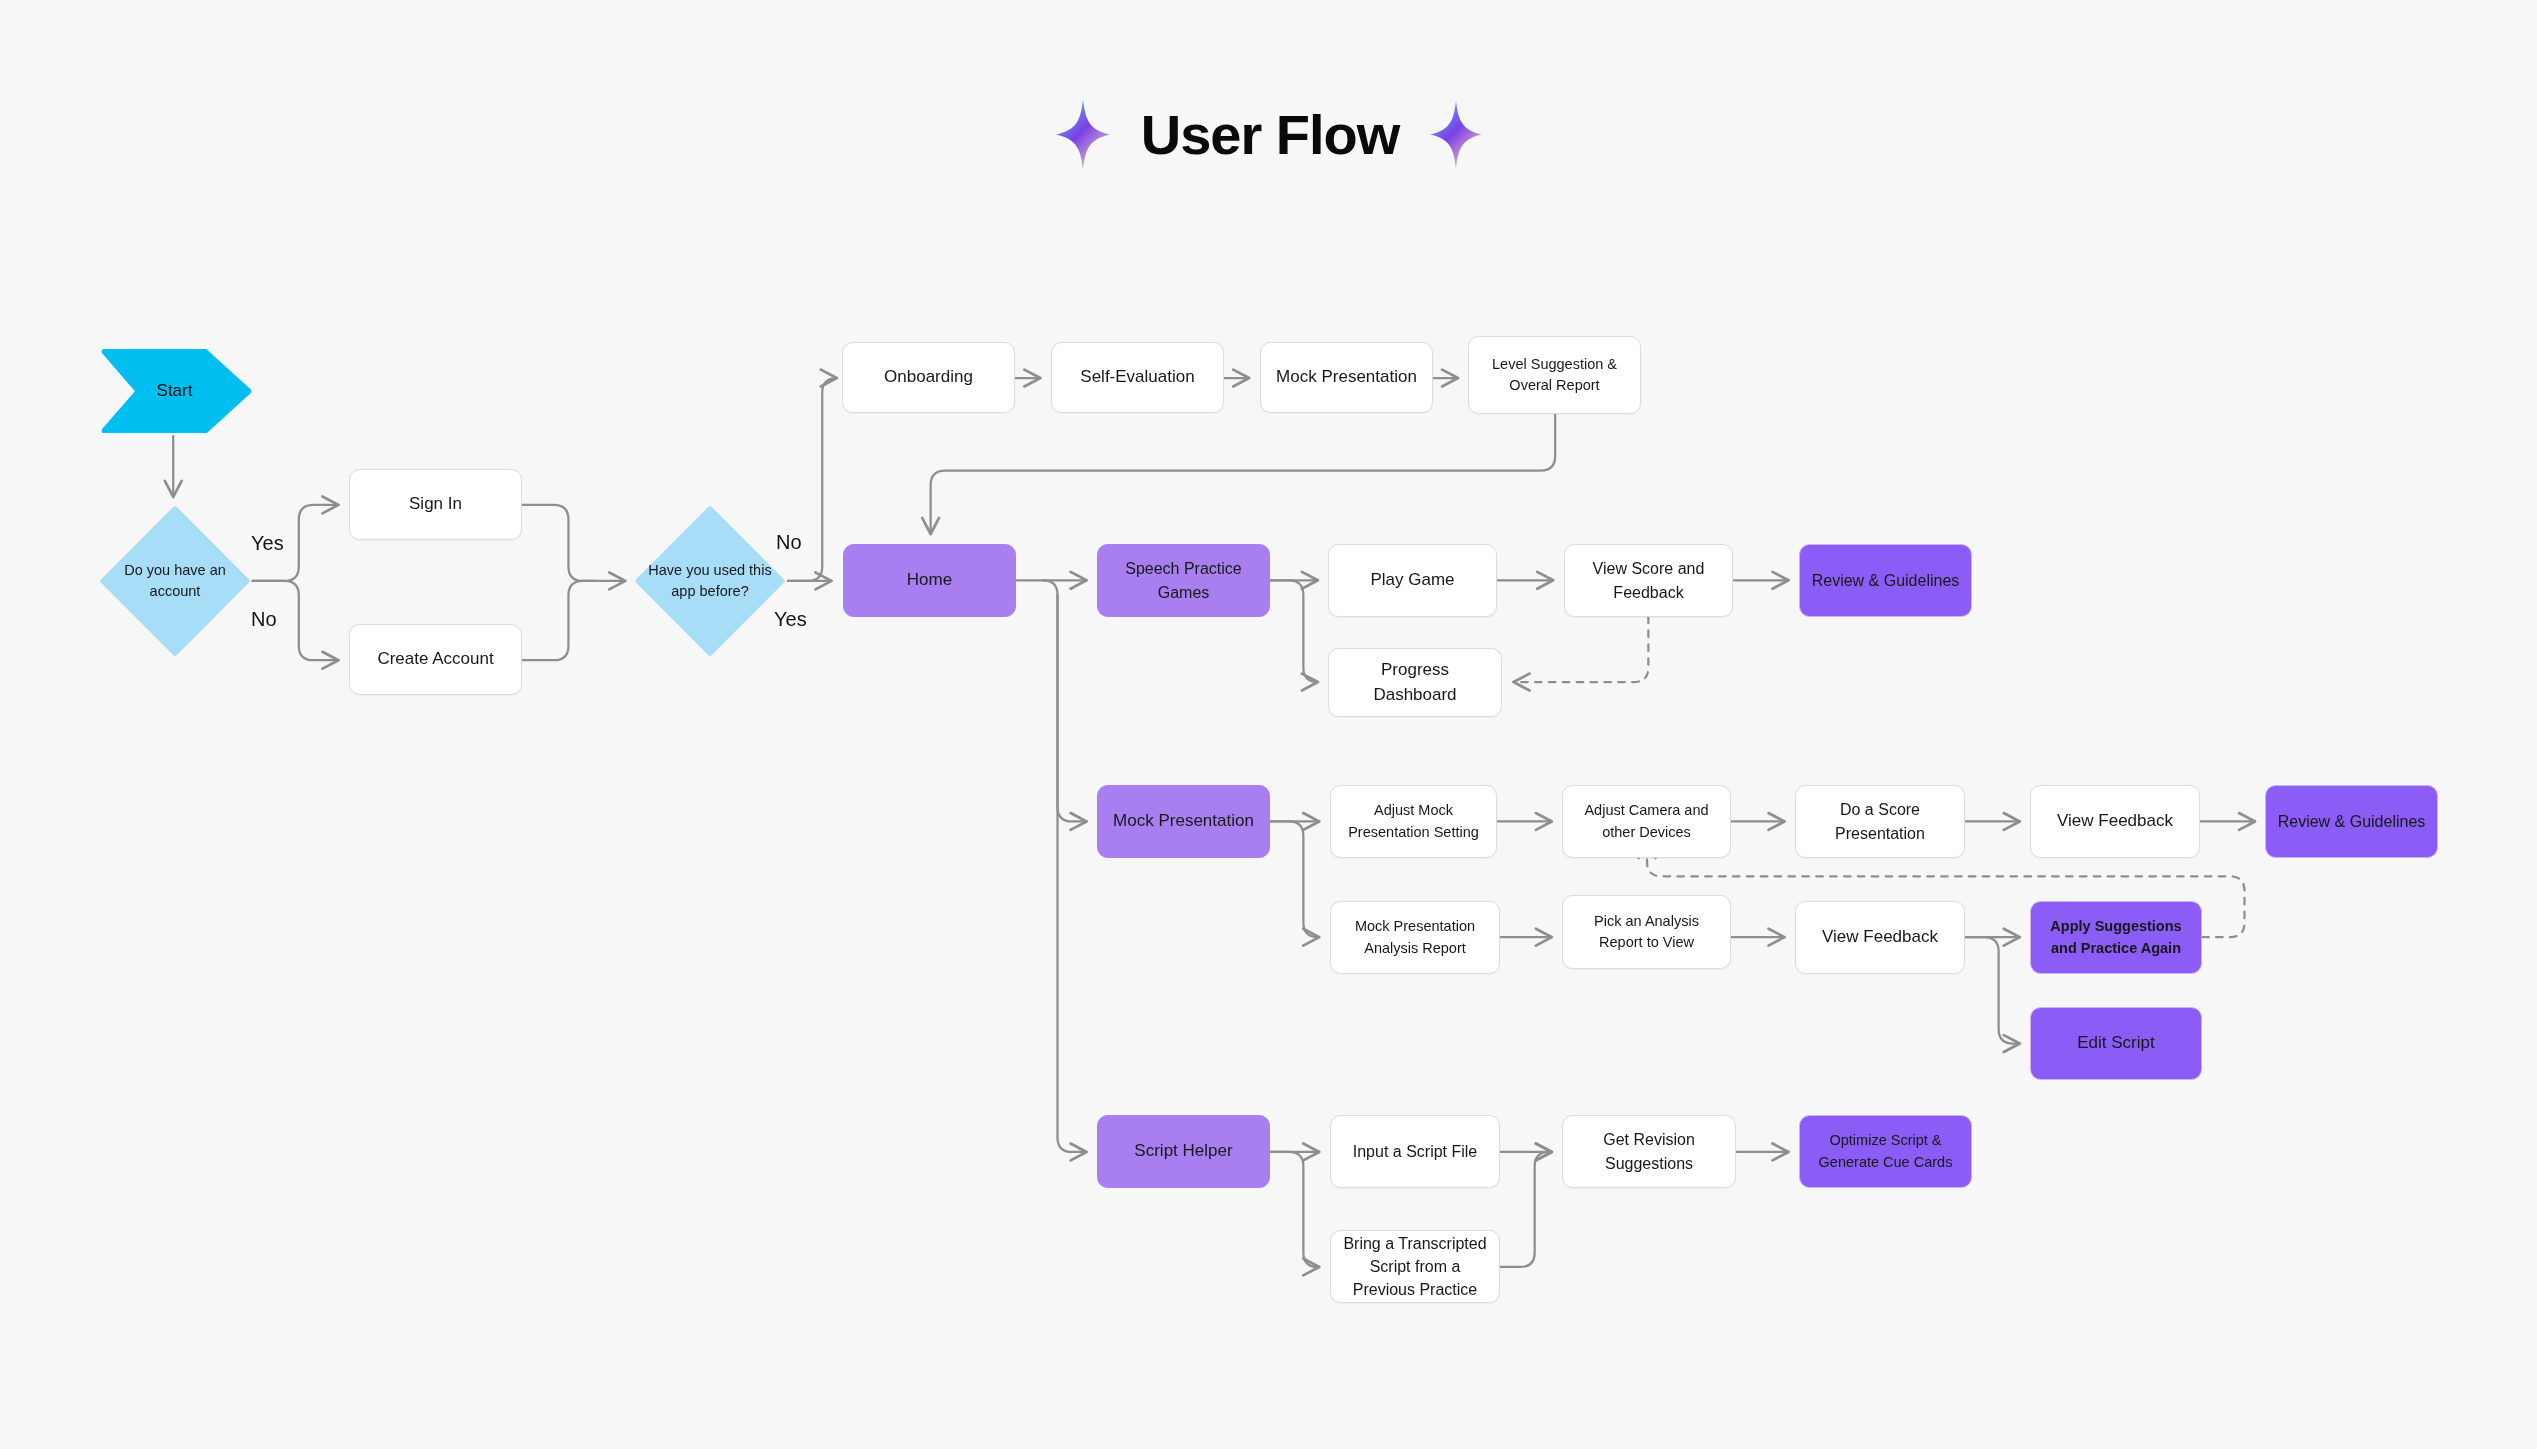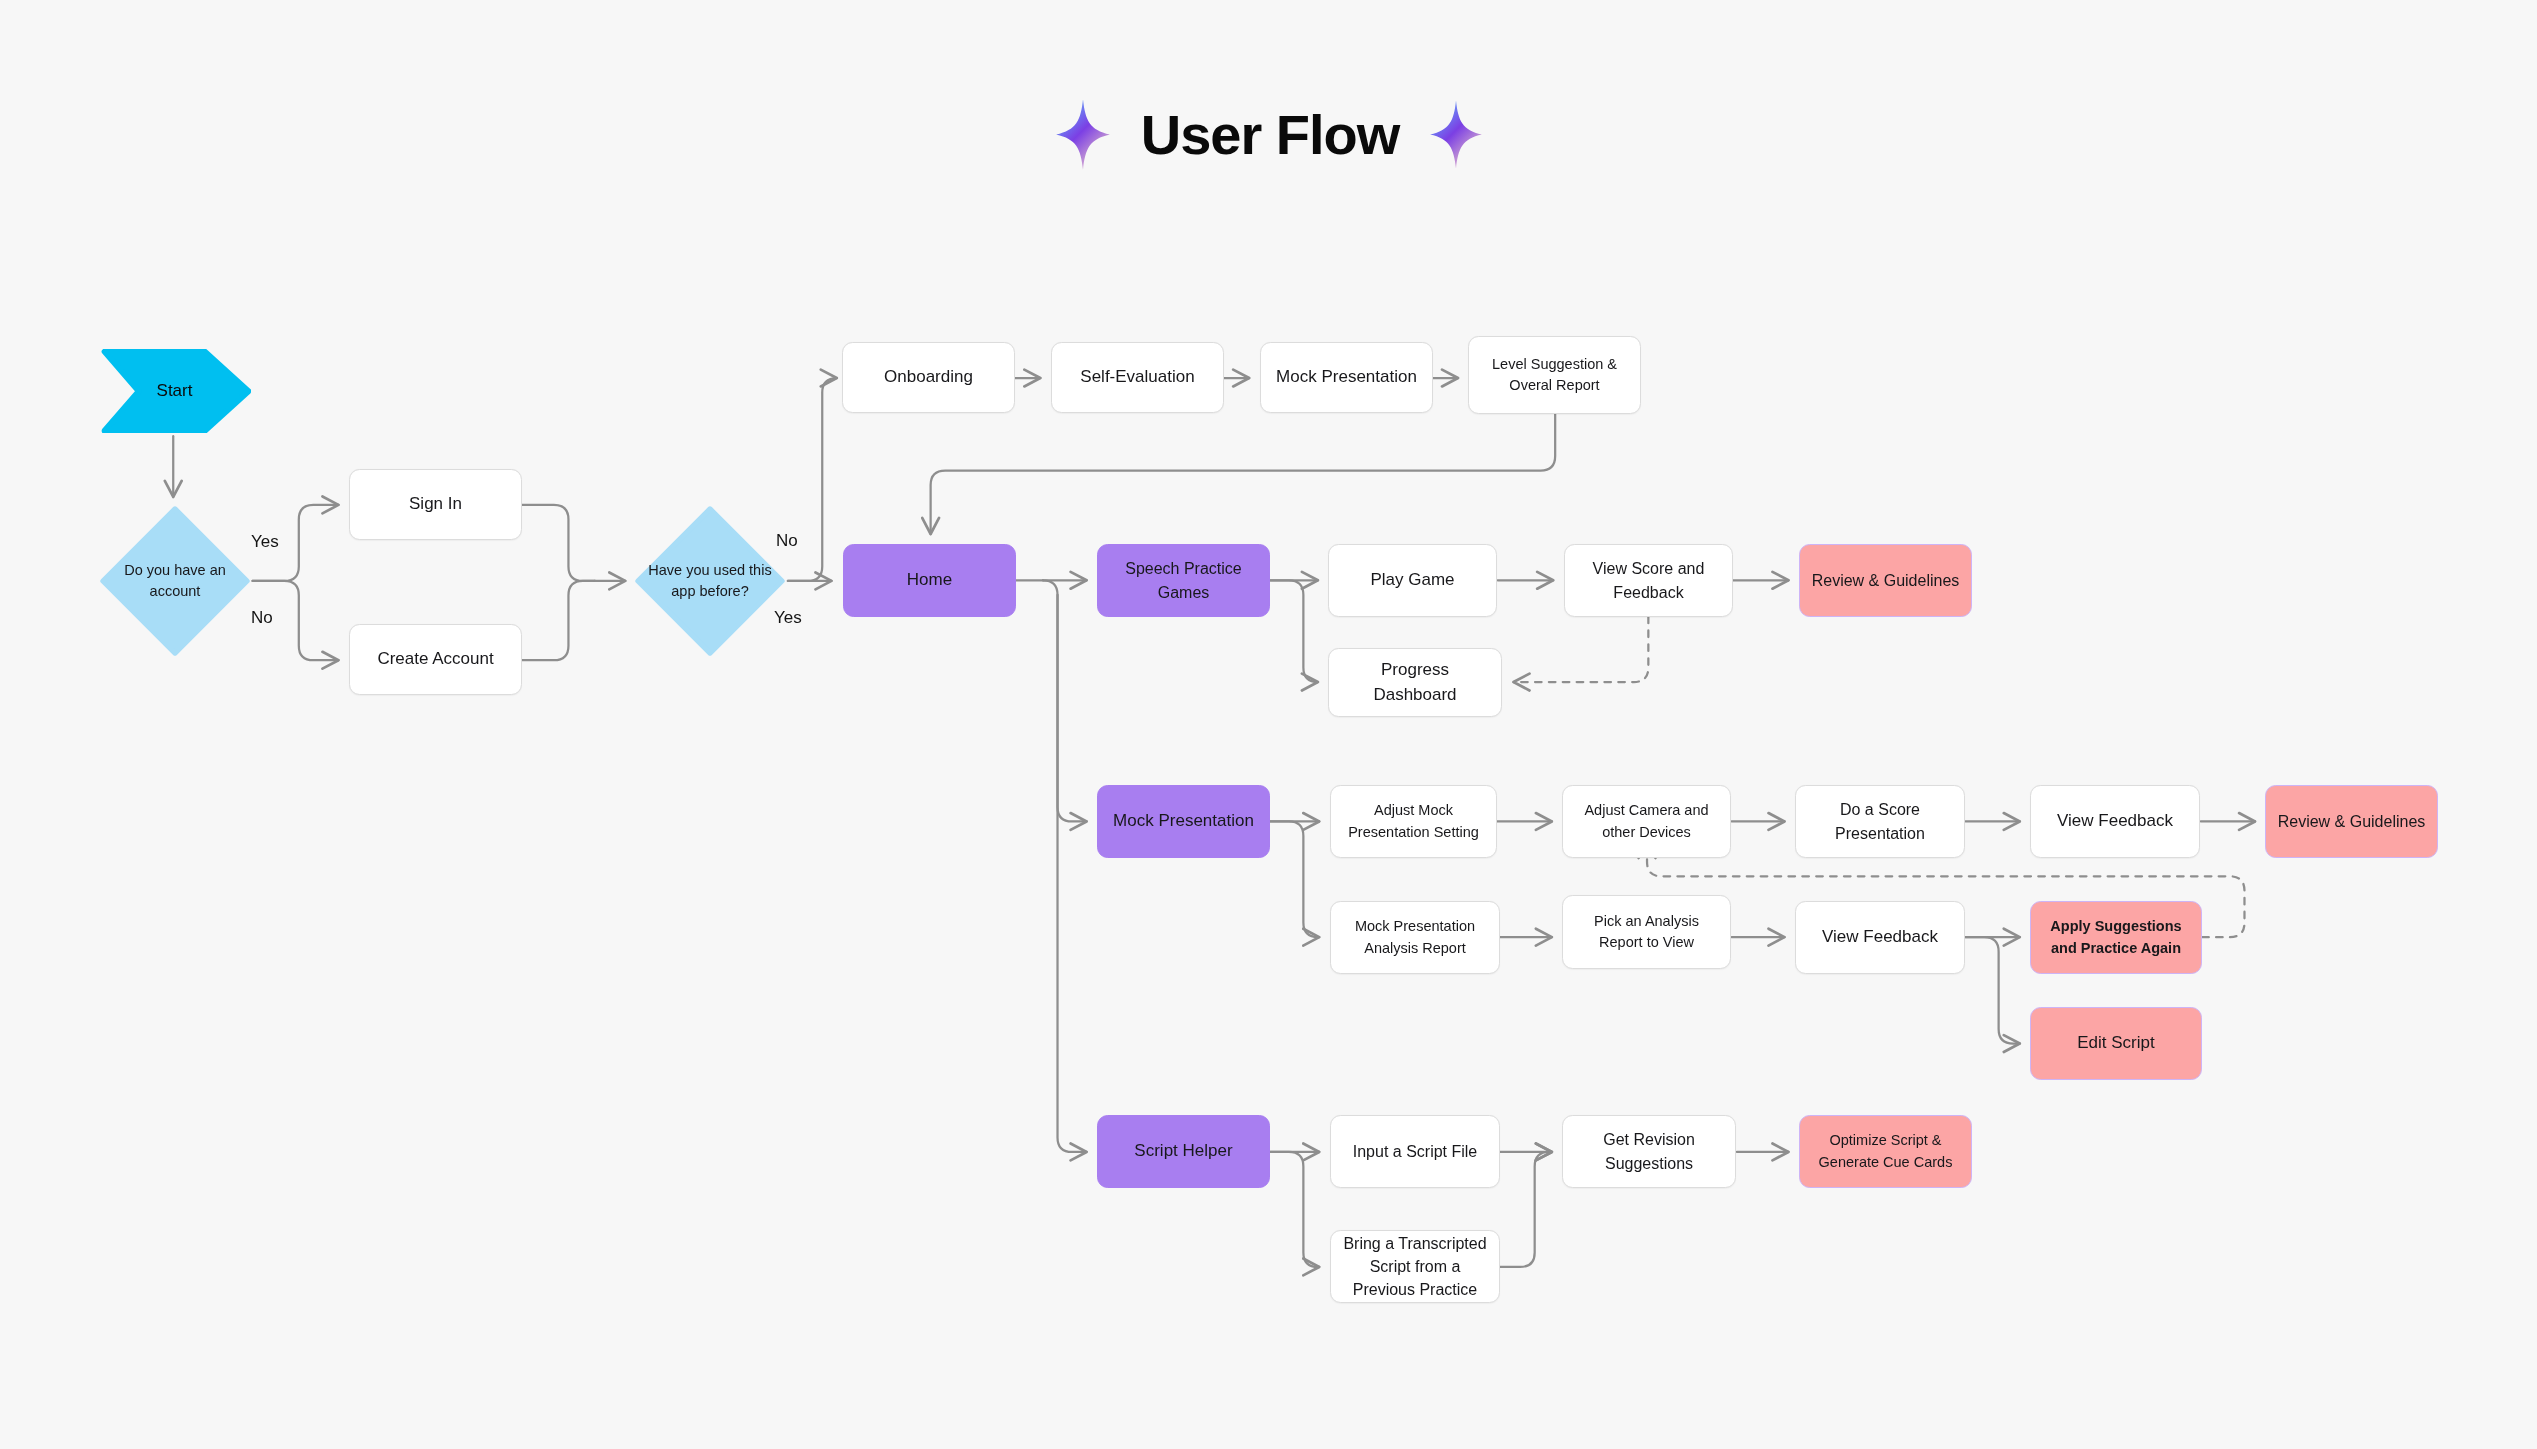--- a/index.html
+++ b/index.html
@@ -29,37 +29,37 @@
     position:absolute;box-sizing:border-box;
     display:flex;align-items:center;justify-content:center;text-align:center;
     border-radius:10.6px;color:#18181b;line-height:1.45;
     padding:4px 9.3px;
   }
   .node.plain{
     background:#ffffff;border:0.7px solid #dcdcdc;
     box-shadow:0 0.7px 1.3px rgba(0,0,0,.045);
   }
   .node.purple{background:#a87ef0;border:0.7px solid #a87ef0;}
-  .node.purple-light{background:#fca5a5;border:0.7px solid #cdb4f7;}
+  .node.purple-light{background:#8b5cf6;border:0.7px solid #cdb4f7;}
   .node.start{
     background:transparent;border:none;border-radius:0;
     color:#0b0b0b;
   }
   .node.diamond{background:transparent;border:none;}
 
   .start-shape{position:absolute;inset:0;}
   .diamond-shape{position:absolute;inset:0;}
   .node .lbl{position:relative;z-index:2;}
   .fs-26{font-size:17px;}
   .fs-24{font-size:16px;}
   .fs-22{font-size:14.5px;}
   .fs-20{font-size:16px;}
 
   .edge-label{
-    position:absolute;font-size:17px;color:#141414;white-space:nowrap;
+    position:absolute;font-size:20px;color:#141414;white-space:nowrap;
   }
 </style>
 </head>
 <body>
 
 <svg id="canvas" viewBox="0 0 3840 2194" xmlns="http://www.w3.org/2000/svg">
   <defs>
     <marker id="ah" viewBox="0 0 12 12" refX="10.5" refY="6" markerWidth="9" markerHeight="9" orient="auto-start-reverse">
       <path d="M1 1 L10.5 6 L1 11" fill="none" stroke="#8e8e8e" stroke-width="1.6" stroke-linecap="round" stroke-linejoin="round"></path>
     </marker>

